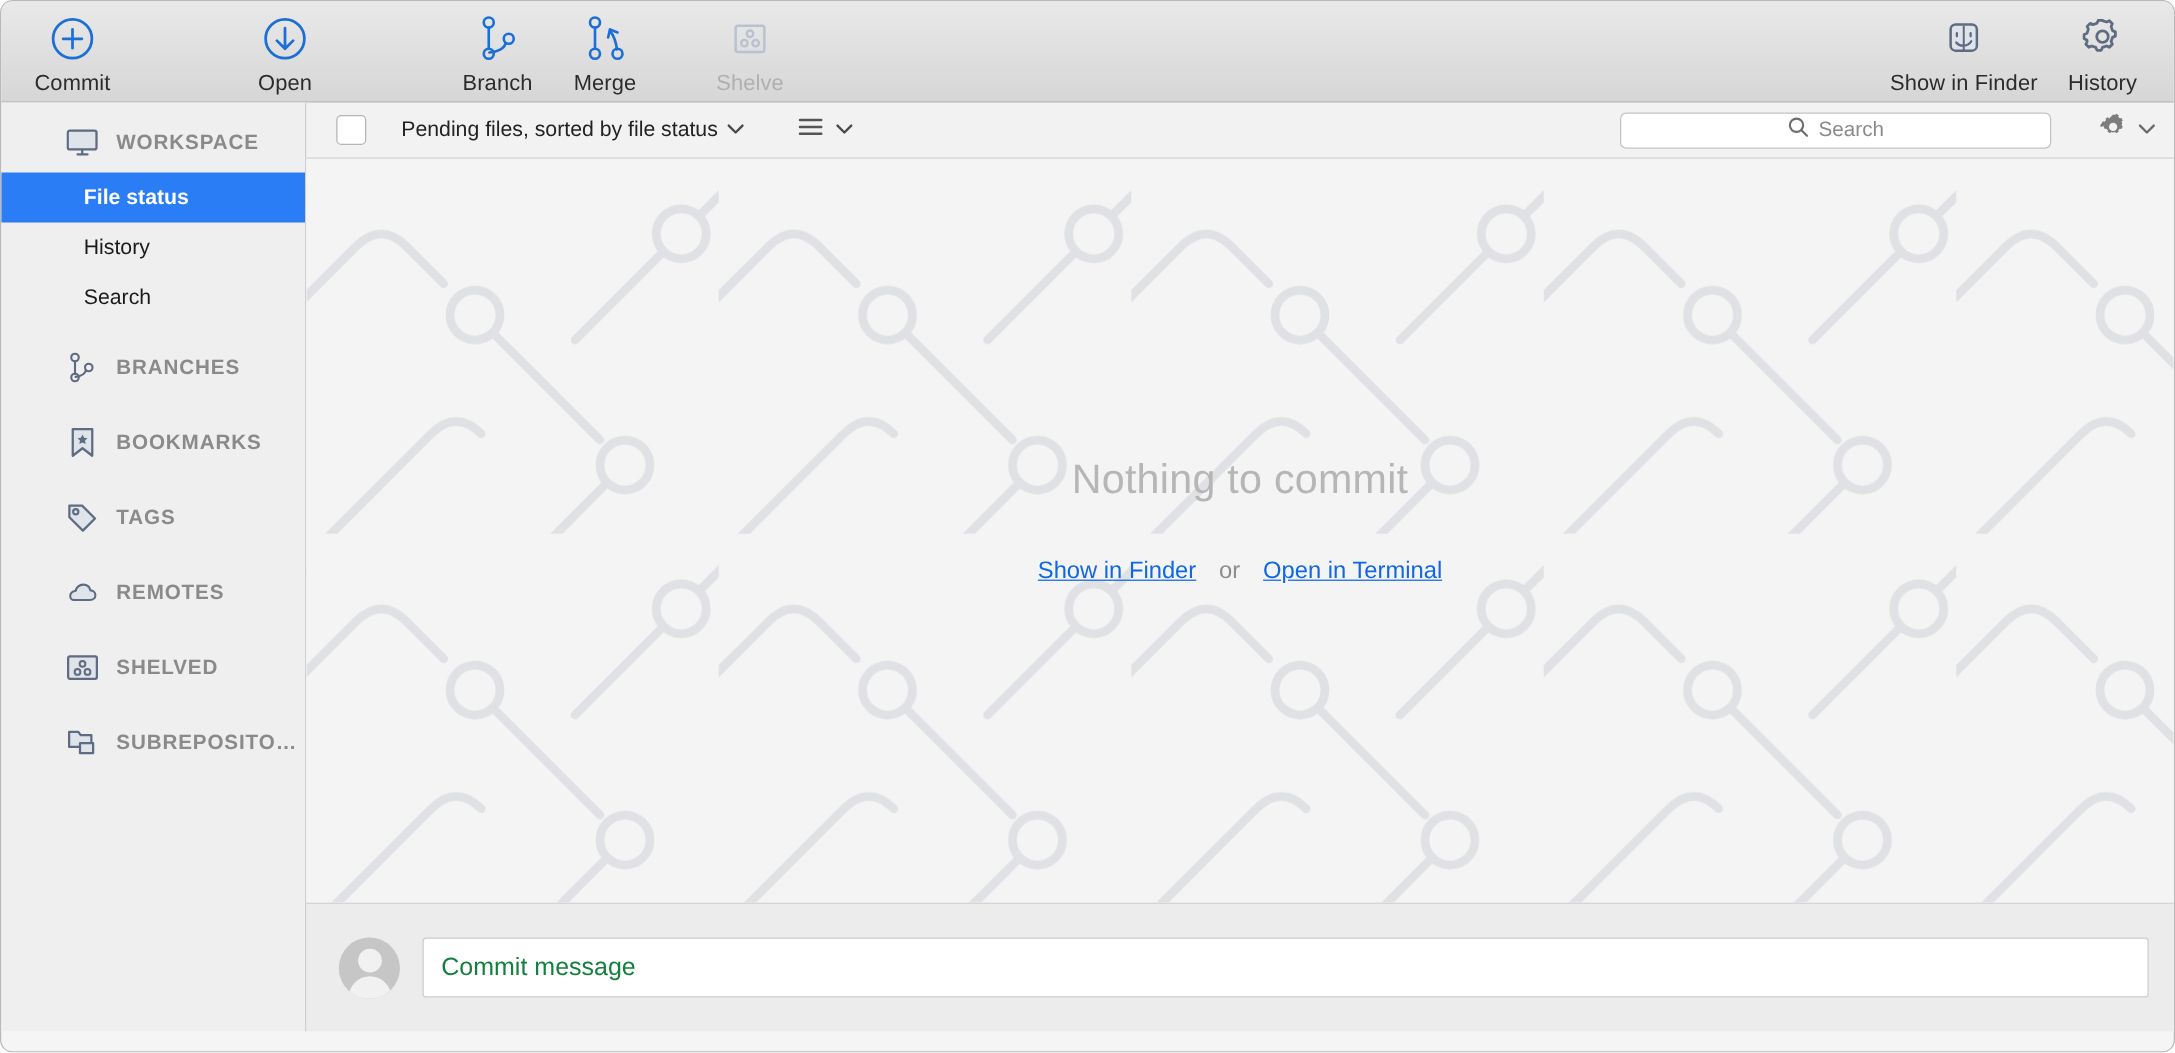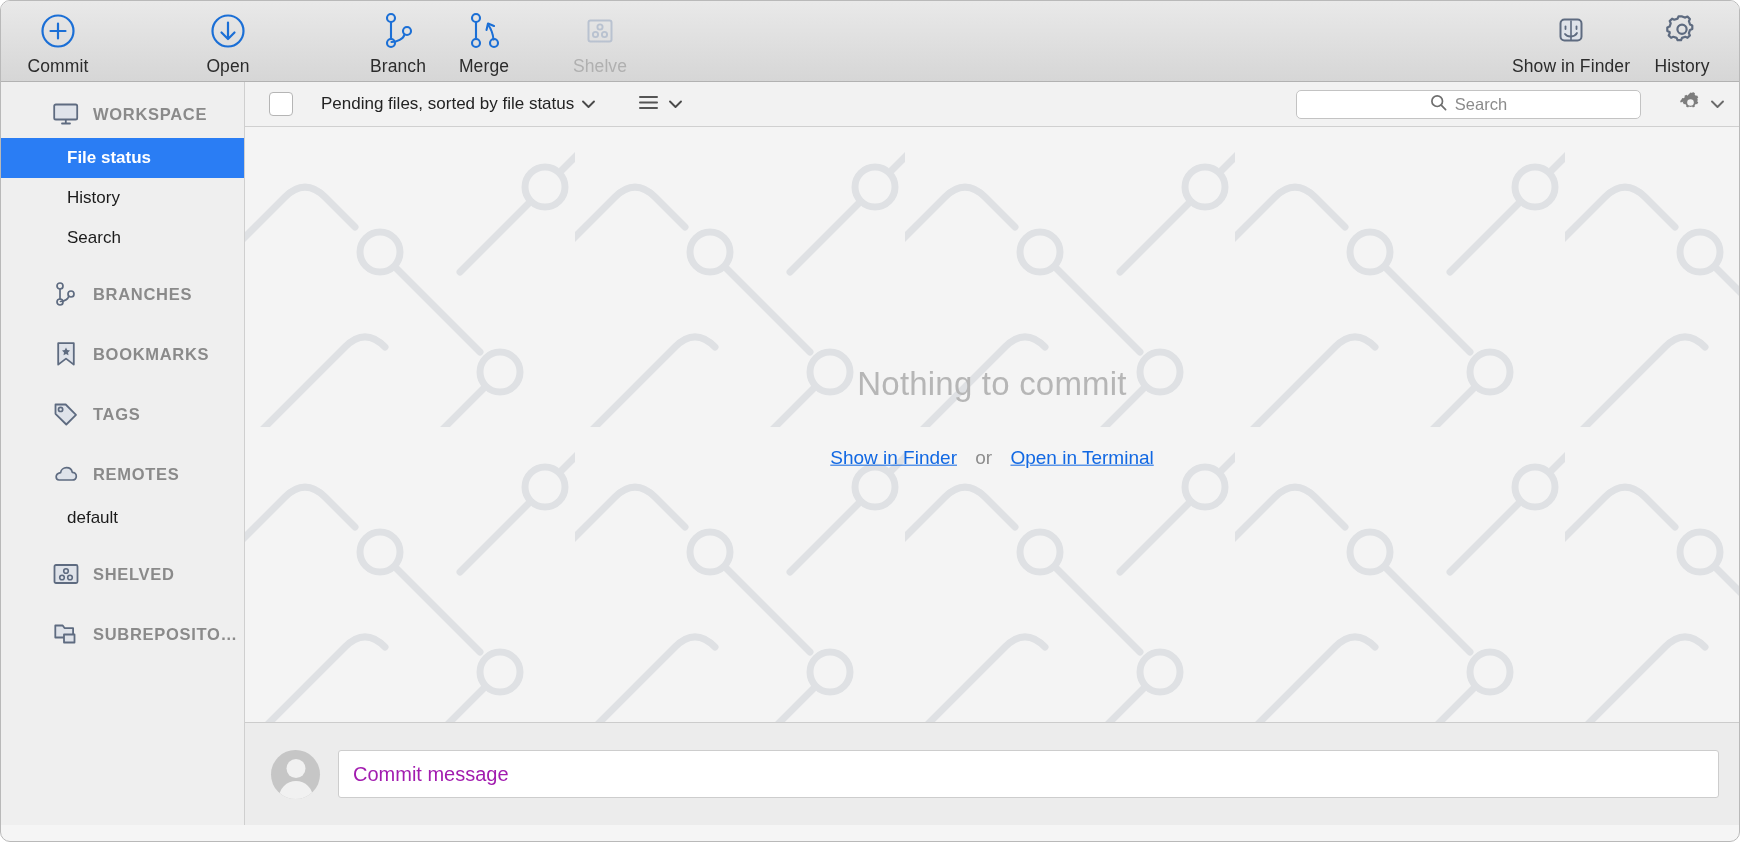--- a/index.html
+++ b/index.html
@@ -220,21 +220,21 @@
     background: #f1f1f1;
   }
   .commit-input {
     flex: 1; height: 48px;
     background: #ffffff;
     border: 1px solid #cdcdcd;
     border-radius: 3px;
     display: flex; align-items: center;
     padding: 0 14px;
   }
-  .commit-input .ph { font-size: 20px; color: #a21caf; }
+  .commit-input .ph { font-size: 20px; color: #15803d; }
 </style>
 </head>
 <body>
 
 <div class="window">
 
   <div class="toolbar">
     <div class="tb-left">
 
       <div class="tb-item">
@@ -389,23 +389,20 @@
         <span class="g-label">TAGS</span>
       </div>
 
       <div class="side-group" style="margin-top:12px">
         <span class="side-icon">
           <svg width="28" height="20" viewBox="0 0 28 20">
             <path d="M6.5 16.5h14c2.8 0 4.6-1.9 4.6-4.2 0-2.3-1.9-4.1-4.3-4.1-.6-3-3.1-5-6.2-5-3.3 0-6 2.3-6.4 5.3C5.6 9 3.4 10.8 3.4 13c0 2 1.4 3.5 3.1 3.5z" fill="#dfe3ea" stroke="#5e6b80" stroke-width="1.8" stroke-linejoin="round"></path>
           </svg>
         </span>
         <span class="g-label">REMOTES</span>
-      </div>
-      <div class="side-item">
-        <span>default</span>
       </div>
 
       <div class="side-group" style="margin-top:12px">
         <span class="side-icon">
           <svg width="26" height="22" viewBox="0 0 26 22">
             <rect x="1.5" y="2" width="23" height="18" rx="1.4" fill="#dfe3ea" stroke="#5e6b80" stroke-width="1.8"></rect>
             <circle cx="13" cy="8" r="2.3" fill="none" stroke="#5e6b80" stroke-width="1.6"></circle>
             <circle cx="9" cy="14.5" r="2.3" fill="none" stroke="#5e6b80" stroke-width="1.6"></circle>
             <circle cx="17" cy="14.5" r="2.3" fill="none" stroke="#5e6b80" stroke-width="1.6"></circle>
           </svg>

